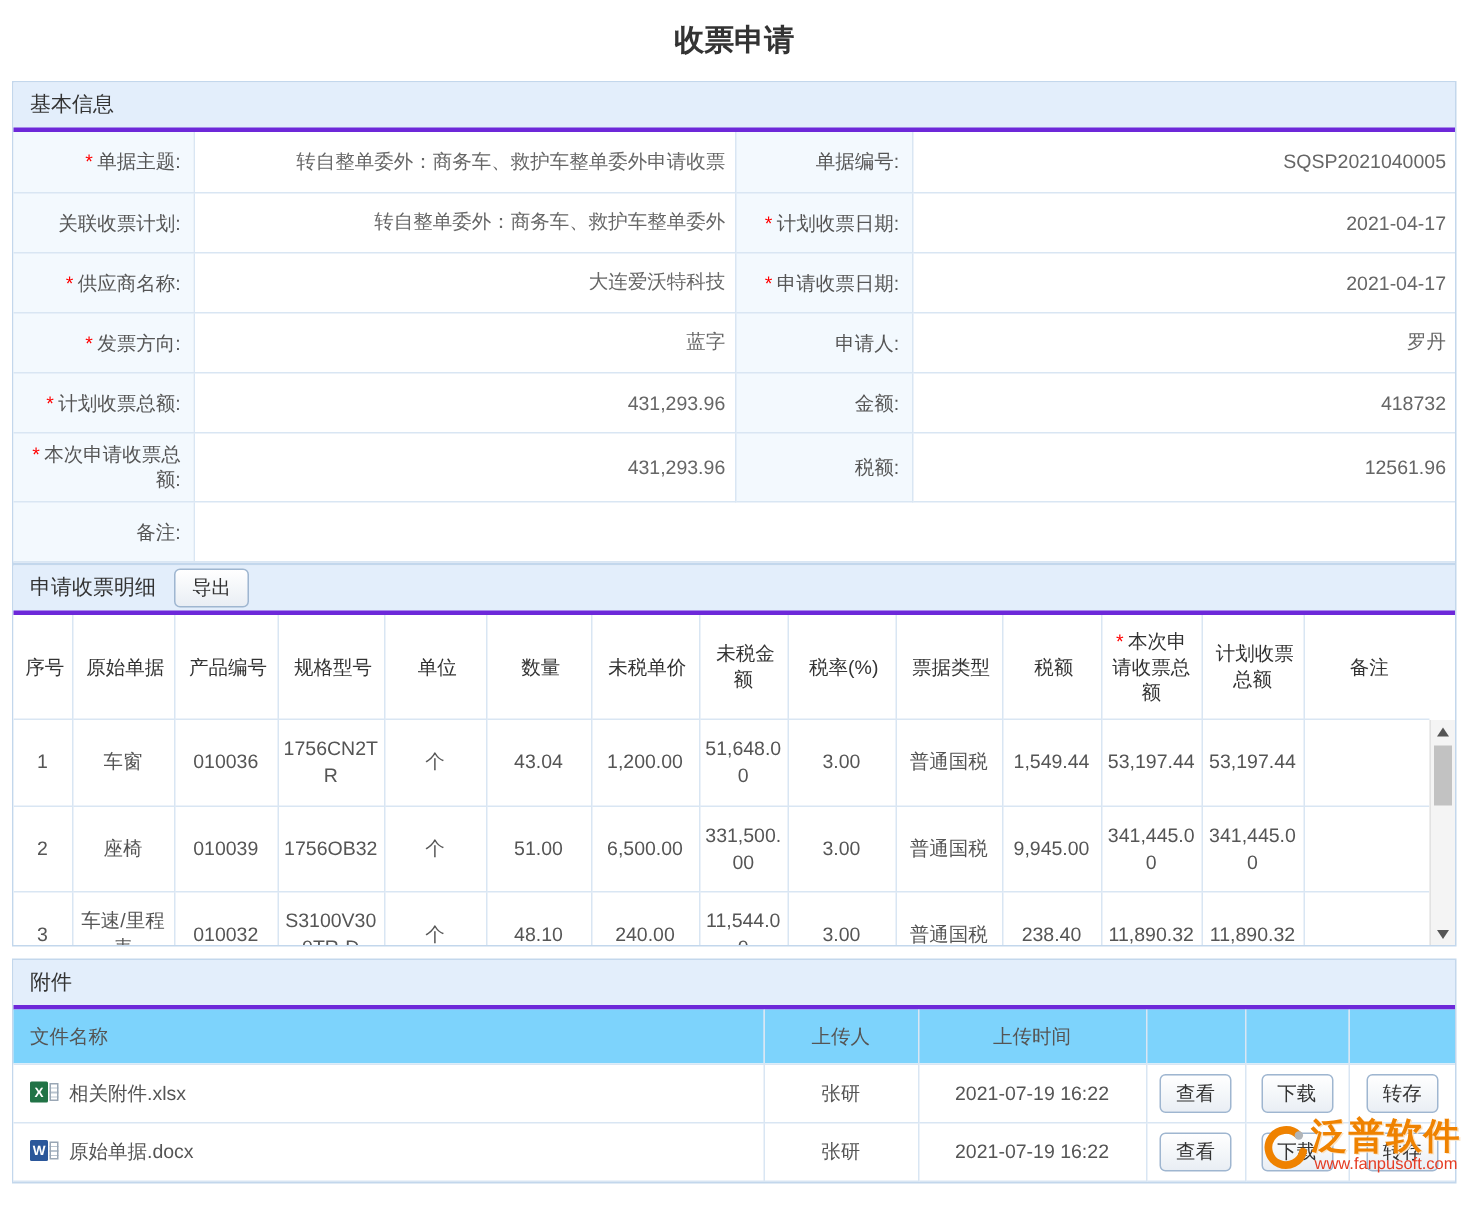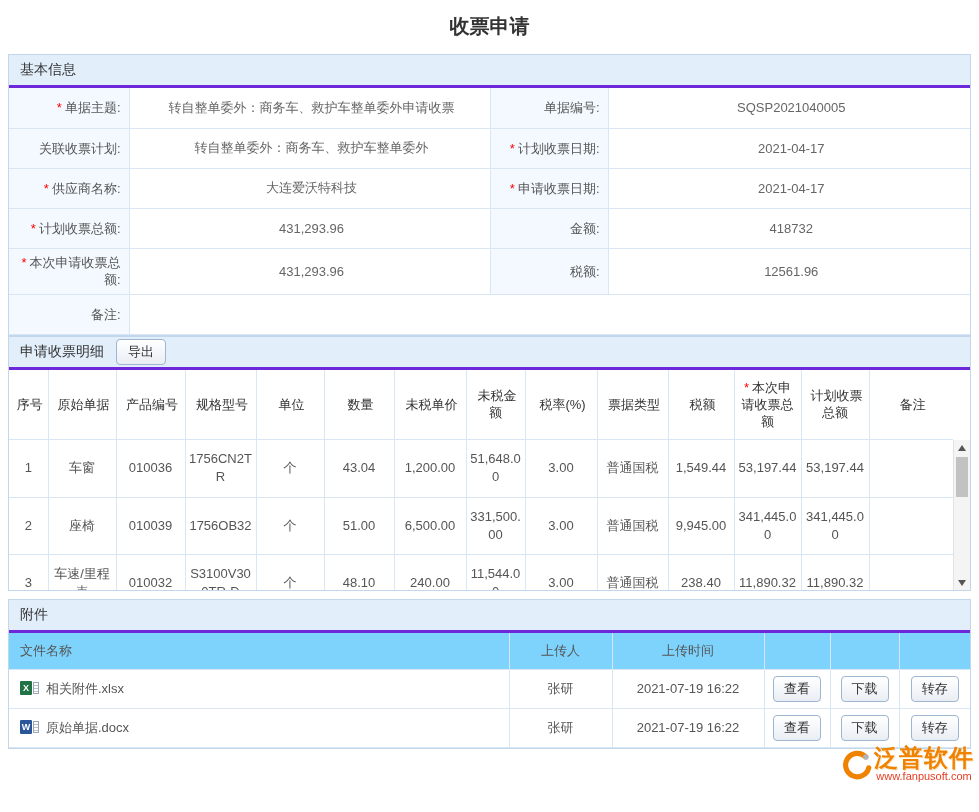--- a/index.html
+++ b/index.html
@@ -19,21 +19,21 @@
   .grid td, .grid th { border:1px solid #d9e6f3; font-size:13px; font-weight:normal; }
   .grid tr > *:first-child { border-left:none; }
   .grid tr > *:last-child { border-right:none; }
   .grid tr:first-child > * { border-top:none; }
 
   
   .bi-table { width:100%; }
   .bi-table td { height:40px; vertical-align:middle; }
   .bi-table tr.tall td { height:46px; }
   td.lbl { background:#f3f9fe; text-align:right; padding:3px 8px 3px 4px; color:#555; line-height:17px; }
-  td.val { background:#fff; text-align:center; padding:3px 6px 3px 10px; color:#666; }
+  td.val { background:#fff; text-align:right; padding:3px 6px 3px 10px; color:#666; }
   .req { color:#ff0000; margin-right:3px; }
 
   
   .dt { width:944px; }
   .dt th { height:70px; text-align:center; vertical-align:middle; color:#333; line-height:17px; padding:2px 3px; background:#fff; }
   .dt td { height:57px; text-align:center; vertical-align:middle; padding:2px 3px; color:#555; word-break:break-all; line-height:18px; background:#fff; }
   .tbody-wrap { position:relative; height:150px; overflow:hidden; }
   .tbody-wrap .dt tr:first-child > * { border-top:none; }
 
   
@@ -98,20 +98,26 @@
         <td class="lbl"><span class="req"></span><span>关联收票计划:</span></td>
         <td class="val">转自整单委外：商务车、救护车整单委外</td>
         <td class="lbl"><span class="req">*</span><span>计划收票日期:</span></td>
         <td class="val">2021-04-17</td>
       </tr>
       <tr>
         <td class="lbl"><span class="req">*</span><span>供应商名称:</span></td>
         <td class="val">大连爱沃特科技</td>
         <td class="lbl"><span class="req">*</span><span>申请收票日期:</span></td>
         <td class="val">2021-04-17</td>
+      </tr>
+      <tr>
+        <td class="lbl"><span class="req">*</span><span>发票方向:</span></td>
+        <td class="val">蓝字</td>
+        <td class="lbl"><span class="req"></span><span>申请人:</span></td>
+        <td class="val">罗丹</td>
       </tr>
       <tr>
         <td class="lbl"><span class="req">*</span><span>计划收票总额:</span></td>
         <td class="val">431,293.96</td>
         <td class="lbl"><span class="req"></span><span>金额:</span></td>
         <td class="val">418732</td>
       </tr>
       <tr class="tall">
         <td class="lbl"><span class="req">*</span><span>本次申请收票总额:</span></td>
         <td class="val">431,293.96</td>

